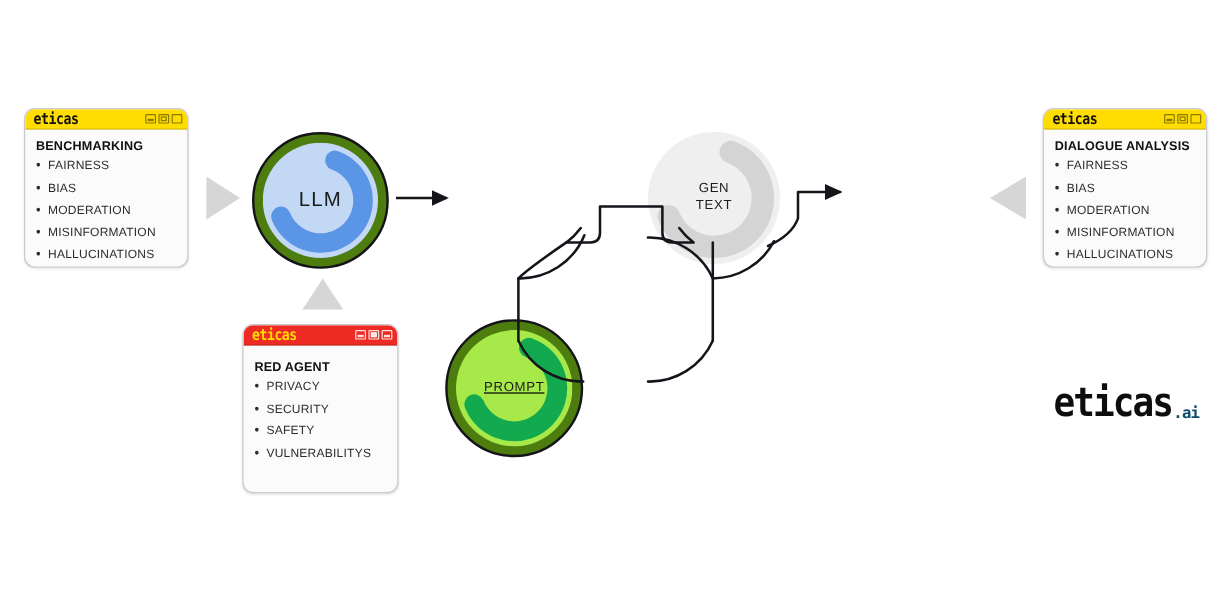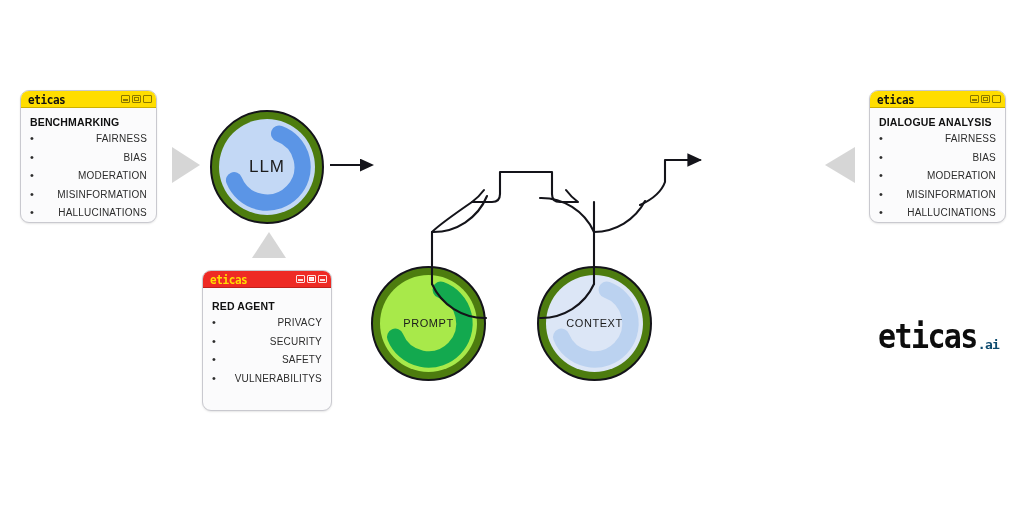--- a/index.html
+++ b/index.html
@@ -66,21 +66,21 @@
   .winbtn.close::after { background: transparent; }
 
   .panel-body { padding: 8px 9px 4px 9px; }
   .panel-heading {
     font-size: 10.5px;
     font-weight: bold;
     color: #101010;
     letter-spacing: 0.15px;
     margin-bottom: 6px;
   }
-  .panel-list { list-style: none; margin: 0; padding: 0; text-align: right; }
+  .panel-list { list-style: none; margin: 0; padding: 0; }
   .panel-list li {
     font-size: 10px;
     color: #2c2c2c;
     letter-spacing: 0.2px;
     line-height: 1;
     padding: 0 0 0 10px;
     margin-bottom: 8.5px;
     position: relative;
   }
   .panel-list li:last-child { margin-bottom: 0; }
@@ -211,48 +211,49 @@
         <li>FAIRNESS</li>
         <li>BIAS</li>
         <li>MODERATION</li>
         <li>MISINFORMATION</li>
         <li>HALLUCINATIONS</li>
       </ul>
     </div>
   </div>
 
 
+  <div class="node" style="left:540px; top:110px; width:110px; height:110px;">
+    <svg class="swoosh" viewBox="0 0 100 100">
+      <circle cx="50" cy="50" r="50" fill="#EFEFEF"></circle>
+      <path d="M 50 13
+               A 37 37 0 1 1 22.5 74.7" fill="none" stroke="#D4D4D4" stroke-width="17" stroke-linecap="round" transform="rotate(20 50 50)"></path>
+    </svg>
+    <span class="label">GEN
+TEXT</span>
+  </div>
 
   <div class="node ringed" style="left:210px; top:110px; width:114px; height:114px; padding:7px;">
     <svg class="swoosh" style="inset:7px;" viewBox="0 0 100 100">
       <circle cx="50" cy="50" r="50" fill="#C3D8F5"></circle>
       <path d="M 50 13
                A 37 37 0 1 1 22.5 74.7" fill="none" stroke="#5B95E6" stroke-width="17" stroke-linecap="round" transform="rotate(20 50 50)"></path>
     </svg>
     <span class="label" style="font-size:17px; letter-spacing:1px;">LLM</span>
   </div>
 
 
-  <div class="node ringed" style="left:371px; top:266px; width:115px; height:115px; padding:7px;">
+  <div class="node ringed" style="left:371px; top:266px; width:115px; height:115px; padding:7px;text-decoration:underline;">
     <svg class="swoosh" style="inset:7px;" viewBox="0 0 100 100">
       <circle cx="50" cy="50" r="50" fill="#A8E94A"></circle>
       <path d="M 50 13
                A 37 37 0 1 1 22.5 74.7" fill="none" stroke="#13A94F" stroke-width="17" stroke-linecap="round" transform="rotate(20 50 50)"></path>
     </svg>
     <span class="label">PROMPT</span>
   </div>
 
-  <div class="node ringed" style="left:537px; top:266px; width:115px; height:115px; padding:7px;">
-    <svg class="swoosh" style="inset:7px;" viewBox="0 0 100 100">
-      <circle cx="50" cy="50" r="50" fill="#DCE6F6"></circle>
-      <path d="M 50 13
-               A 37 37 0 1 1 22.5 74.7" fill="none" stroke="#BBD2F0" stroke-width="17" stroke-linecap="round" transform="rotate(20 50 50)"></path>
-    </svg>
-    <span class="label">CONTEXT</span>
-  </div>
 
   <svg id="wires" viewBox="0 0 1024 512">
     <defs>
       <marker id="arrowhead" markerWidth="7" markerHeight="7" refX="6" refY="3.2" orient="auto">
         <polygon points="0,0 7,3.2 0,6.4" fill="#14141A"></polygon>
       </marker>
     </defs>
 
     <line x1="330" y1="165" x2="372" y2="165" stroke="#14141A" stroke-width="2" marker-end="url(#arrowhead)"></line>
 

